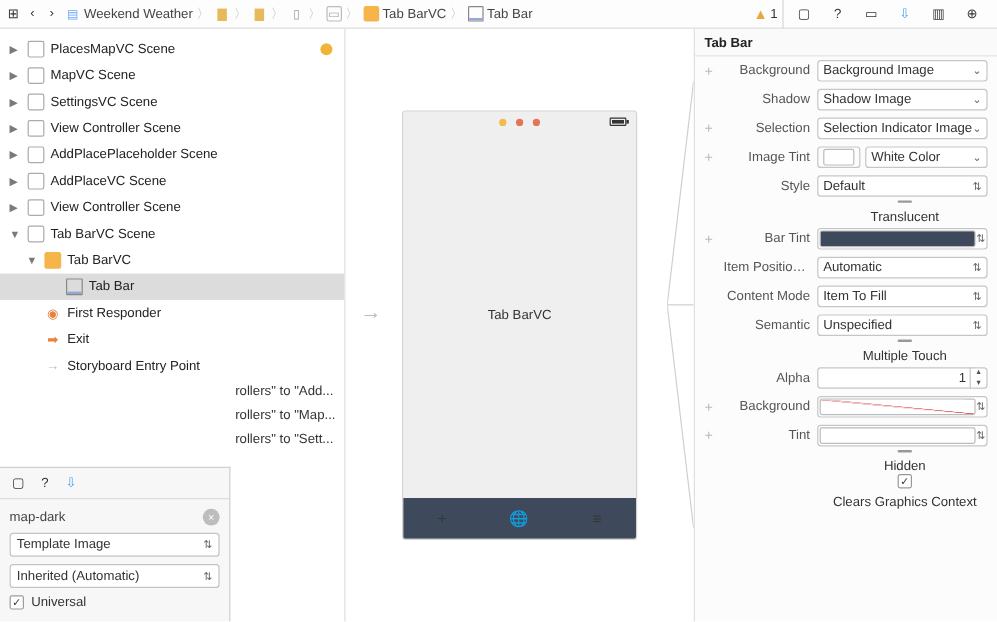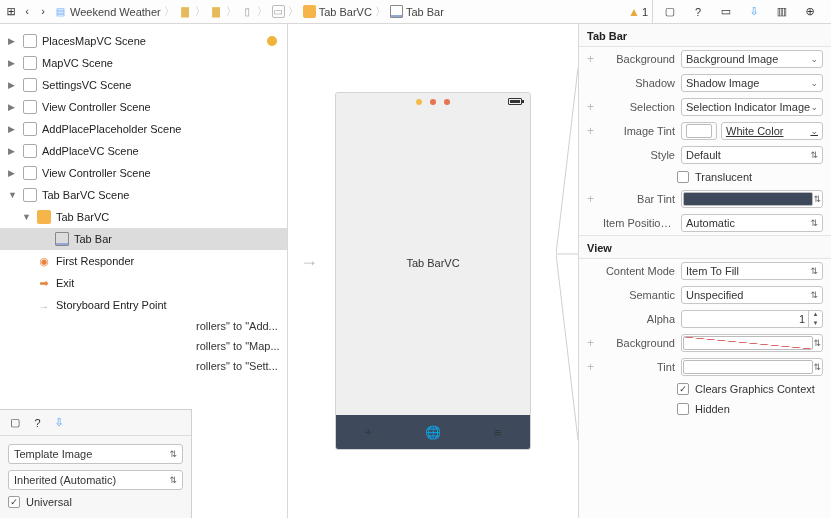--- a/index.html
+++ b/index.html
@@ -91,23 +91,23 @@
   .prop .plus { width:10px; color:#bbb; font-size:12px; }
   .prop .plus.hidden { visibility:hidden; }
   .prop .plabel { width:72px; text-align:right; color:#555; font-size:11px; white-space:nowrap; overflow:hidden; text-overflow:ellipsis; }
   .ctrl { flex:1; height:18px; border:1px solid #c6c6c6; border-radius:3px; background:#fff; display:flex; align-items:center; padding:0 4px; justify-content:space-between; color:#444; }
   .ctrl .chev { font-size:9px; color:#666; }
   .ctrl.placeholder { color:#b5b5b5; }
   .swatch { width:26px; height:14px; border:1px solid #bbb; border-radius:2px; background:#fff; }
   .swatch.dark { background:#3e4a5b; }
   .swatch.white { background:#fff; }
   .swatch.diag { background: linear-gradient(to top right, #fff 48%, #d66 49%, #d66 51%, #fff 52%); }
-  .split { display:flex; gap:4px; flex:1;text-decoration:underline; }
+  .split { display:flex; gap:4px; flex:1; }
   .split .swbox { width:36px; height:18px; border:1px solid #c6c6c6; border-radius:3px; display:flex; align-items:center; justify-content:center; }
-  .check-row { display:flex; align-items:center; gap:6px; padding-left: 98px; height:20px; }
+  .check-row { display:flex; align-items:center; gap:6px; padding-left: 98px; height:20px;flex-direction:column; }
   .check-row .cb { width:12px; height:12px; border:1px solid #999; border-radius:2px; display:inline-flex; align-items:center; justify-content:center; font-size:9px; background:#fff; }
   .check-row .cb.checked::after { content:"✓"; }
   .num-input { flex:1; height:18px; border:1px solid #c6c6c6; border-radius:3px; background:#fff; display:flex; align-items:center; }
   .num-input .val { flex:1; text-align:right; padding-right:3px; }
   .num-input .step { width:14px; height:18px; border-left:1px solid #c6c6c6; display:flex; flex-direction:column; }
   .num-input .step span { flex:1; font-size:7px; text-align:center; color:#555; }
 
   svg.fan { position:absolute; right:0; }
 </style>
 </head>
@@ -251,20 +251,24 @@
         </div>
       </div>
 
       <div class="lib-panel">
         <div class="lib-toolbar">
           <span>▢</span>
           <span>?</span>
           <span class="active-help">⇩</span>
         </div>
         <div class="lib-body">
+          <div class="lib-row">
+            <span class="lib-label">map-dark</span>
+            <span class="lib-clear">×</span>
+          </div>
           <div class="lib-select">
             <span>Template Image</span>
               <span class="chev">⇅</span>
           </div>
           <div class="lib-select">
             <span>Inherited (Automatic)</span>
               <span class="chev">⇅</span>
           </div>
           <div class="lib-row">
             <span class="lib-chk checked"></span>
@@ -360,37 +364,40 @@
         </div>
         <div class="prop">
           <span class="plus hidden">+</span>
           <span class="plabel">Item Positioni...</span>
           <div class="ctrl">
               <span>Automatic</span>
               <span class="chev">⇅</span>
             </div>
         </div>
 
-        <div class="sect-title">View</div>
 
         <div class="prop">
           <span class="plus hidden">+</span>
           <span class="plabel">Content Mode</span>
           <div class="ctrl">
               <span>Item To Fill</span>
               <span class="chev">⇅</span>
             </div>
         </div>
         <div class="prop">
           <span class="plus hidden">+</span>
           <span class="plabel">Semantic</span>
           <div class="ctrl">
               <span>Unspecified</span>
               <span class="chev">⇅</span>
             </div>
+        </div>
+        <div class="check-row">
+          <span class="cb"></span>
+          <span>Multiple Touch</span>
         </div>
         <div class="prop">
           <span class="plus hidden">+</span>
           <span class="plabel">Alpha</span>
           <div class="num-input">
               <span class="val">1</span>
               <div class="step">
                 <span>▴</span>
                 <span>▾</span>
               </div>
@@ -406,24 +413,24 @@
         </div>
         <div class="prop">
           <span class="plus">+</span>
           <span class="plabel">Tint</span>
           <div class="ctrl" style="padding:1px;">
               <span class="swatch white" style="flex:1;height:100%;"></span>
               <span class="chev">⇅</span>
             </div>
         </div>
         <div class="check-row">
+          <span class="cb"></span>
+          <span>Hidden</span>
+        </div>
+        <div class="check-row">
           <span class="cb checked"></span>
           <span>Clears Graphics Context</span>
         </div>
-        <div class="check-row">
-          <span class="cb"></span>
-          <span>Hidden</span>
-        </div>
       </div>
     </div>
 
   </div>
 </div>
 
 </body></html>

